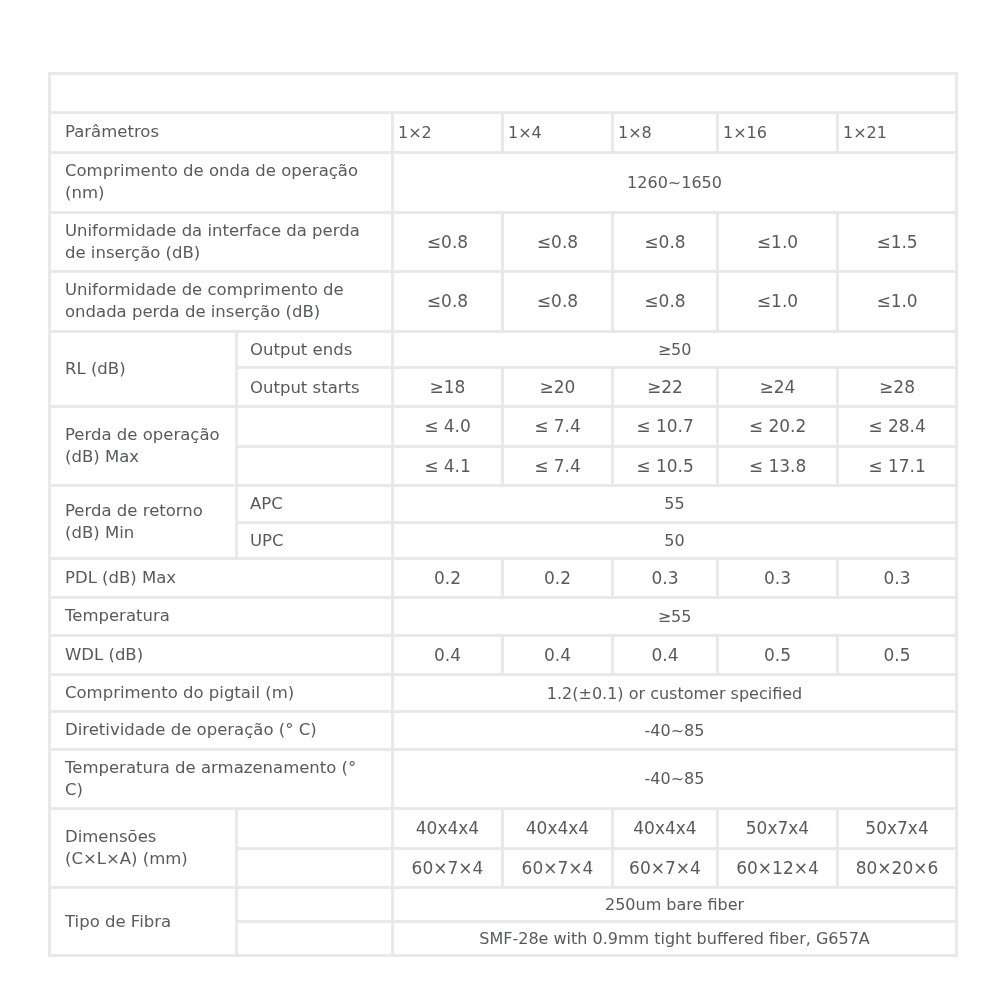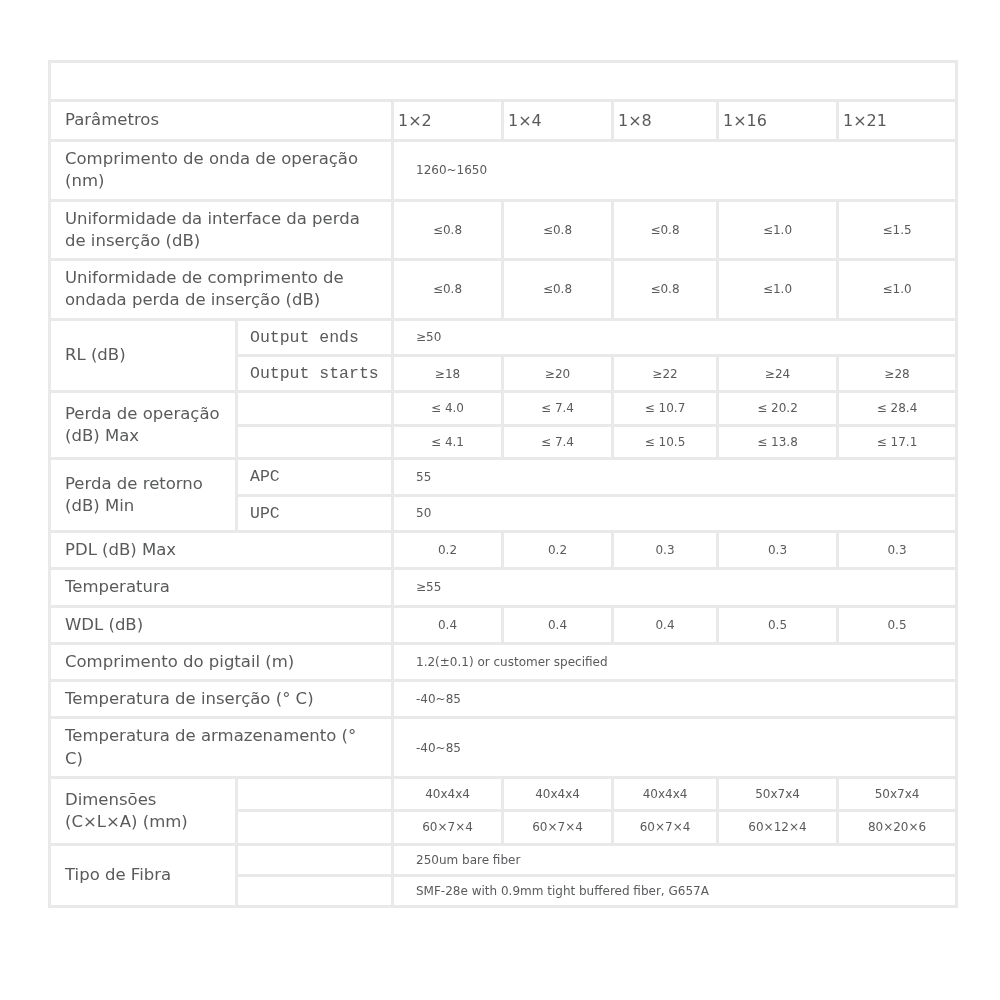--- a/index.html
+++ b/index.html
@@ -10,21 +10,21 @@
   body {
     width: 1000px;
     height: 1000px;
     position: relative;
     font-family: "DejaVu Sans", "Liberation Sans", sans-serif;
     color: #595a5c;
   }
   .page-wrap {
     position: absolute;
     left: 48px;
-    top: 60px;
+    top: 72px;
     width: 757px;
   }
   table.spec-table {
     border-collapse: collapse;
     table-layout: fixed;
     width: 907px;
     background: #ffffff;
   }
   table.spec-table td, table.spec-table th {
     border: 3px solid #e9e9e9;
@@ -45,39 +45,38 @@
     font-size: 16.5px;
     text-align: left;
     padding: 6px 14px;
     line-height: 1.35;
   }
   td.sublabel {
     font-size: 16.5px;
     text-align: left;
     padding: 6px 12px;
     line-height: 1.3;
-    font-family: Liberation Mono, monospace;
   }
   td.chip {
     background: #5a92c8;
     color: #ffffff;
     font-size: 15.5px;
     text-align: center;
     padding: 5px 2px;
     box-shadow: inset 0 0 0 3px #ffffff;
   }
   td.val {
-    font-size: 12px;
+    font-size: 17px;
     text-align: center;
     padding: 8px 4px;
     line-height: 1.2;
   }
   td.spanval {
-    font-size: 12px;
-    text-align: left;
+    font-size: 16px;
+    text-align: center;
     padding: 6px 22px;
     line-height: 1.2;
   }
   td.colhead {
     font-size: 16px;
     padding: 9px 4px;
   }
 </style>
 </head>
 <body>
@@ -184,21 +183,21 @@
           <td class="val">0.4</td>
           <td class="val">0.4</td>
           <td class="val">0.5</td>
           <td class="val">0.5</td>
         </tr>
         <tr>
           <td class="label" colspan="2">Comprimento do pigtail (m)</td>
           <td class="spanval" colspan="5">1.2(±0.1) or customer specified</td>
         </tr>
         <tr>
-          <td class="label" colspan="2">Temperatura de inserção (° C)</td>
+          <td class="label" colspan="2">Diretividade de operação (° C)</td>
           <td class="spanval" colspan="5">-40~85</td>
         </tr>
         <tr>
           <td class="label" colspan="2">Temperatura de armazenamento (° C)</td>
           <td class="spanval" colspan="5">-40~85</td>
         </tr>
         <tr>
           <td class="label" rowspan="2">Dimensões (C×L×A) (mm)</td>
           <td class="chip">Sem conector</td>
           <td class="val">40x4x4</td>

